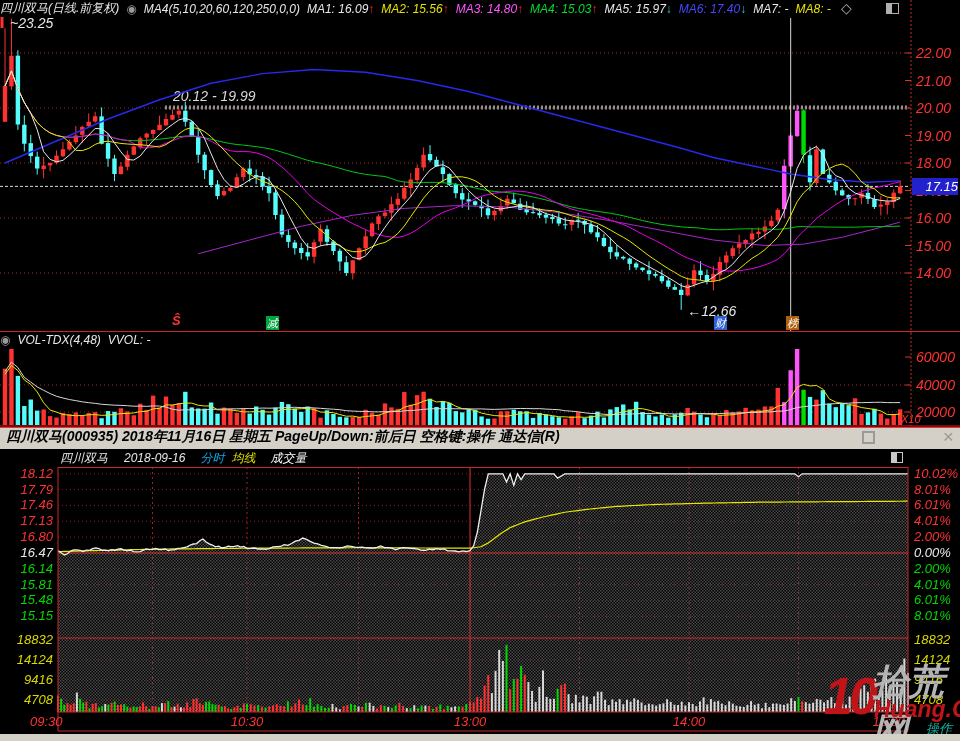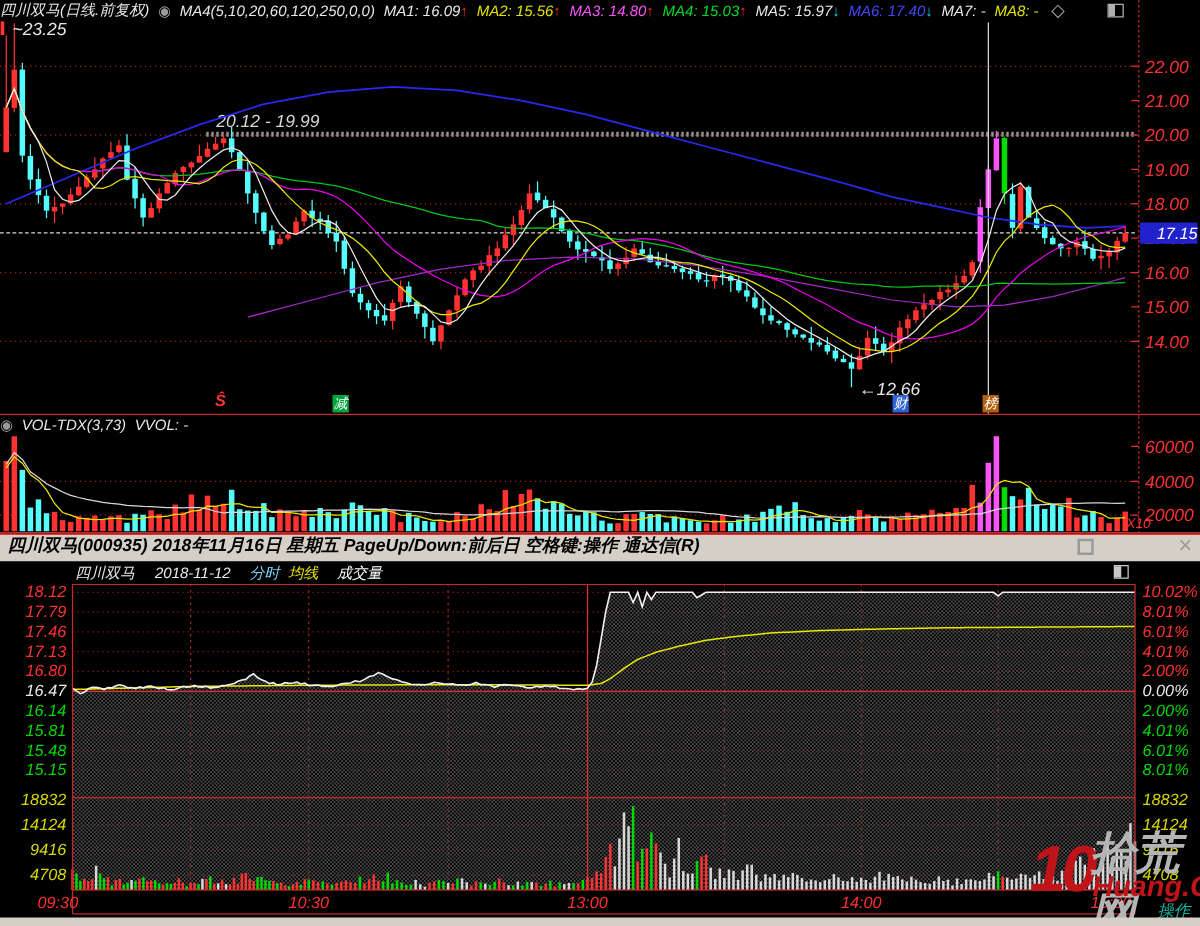--- a/index.html
+++ b/index.html
@@ -376,21 +376,21 @@
       <line x1="905" y1="245.5" x2="911" y2="245.5" stroke="#e03030" stroke-width="1"></line>
       <text x="916" y="250.5" fill="#ff3232" font-size="14">15.00</text>
       <line x1="905" y1="273" x2="911" y2="273" stroke="#e03030" stroke-width="1"></line>
       <text x="916" y="278" fill="#ff3232" font-size="14">14.00</text>
       <line x1="0" y1="331.5" x2="960" y2="331.5" stroke="#c82828" stroke-width="1"></line>
     </svg>
   <div id="price-box">17.15</div>
 
   <div id="vol-header" class="hdr">
     <span class="gray">◉</span>
-    <span class="wt">VOL-TDX(3,73)</span>
+    <span class="wt">VOL-TDX(4,48)</span>
     <span class="wt">VVOL: -</span>
   </div>
   <svg id="dvol-svg" class="abs" style="left:0;top:333px;" width="960" height="94">
       <line x1="905" y1="24" x2="911" y2="24" stroke="#e03030"></line>
       <text x="916" y="29" fill="#ff3232" font-size="14">60000</text>
       <line x1="0" y1="52" x2="911" y2="52" stroke="#a02626" stroke-width="1" stroke-dasharray="1,3"></line>
       <line x1="905" y1="52" x2="911" y2="52" stroke="#e03030"></line>
       <text x="916" y="57" fill="#ff3232" font-size="14">40000</text>
       <line x1="0" y1="79" x2="911" y2="79" stroke="#a02626" stroke-width="1" stroke-dasharray="1,3"></line>
       <line x1="905" y1="79" x2="911" y2="79" stroke="#e03030"></line>
@@ -543,22 +543,22 @@
   <div id="x10-label">X10</div>
 
   <div id="status-bar">
     <span>四川双马(000935) 2018年11月16日 星期五 PageUp/Down:前后日 空格键:操作 通达信(R)</span>
   </div>
   <span id="max-icon"></span>
   <span id="close-icon">×</span>
 
   <div id="intraday-header" class="hdr">
     <span class="wt" style="margin-right:16px">四川双马</span>
-    <span class="wt">2018-11-12</span>
-    <span id="intraday-tabs"><span style="color:#7dd3fc;margin-left:8px">分时</span><span style="color:#e3e300;margin-left:0">均线</span><span style="color:#ffffff;margin-left:8px">成交量</span></span>
+    <span class="wt">2018-09-16</span>
+    <span id="intraday-tabs"><span style="color:#0ea5e9;margin-left:8px">分时</span><span style="color:#e3e300;margin-left:0">均线</span><span style="color:#ffffff;margin-left:8px">成交量</span></span>
   </div>
   <span id="mins-split-icon">
       <i></i>
     </span>
 
   <svg id="mins-svg" class="abs" style="left:0;top:467px;" width="960" height="274">
       <defs>
         <pattern id="dth" width="3" height="3" patternUnits="userSpaceOnUse">
           <rect x="0" y="0" width="1.5" height="1.5" fill="#4a4a4a"></rect>
           <rect x="1.5" y="1.5" width="1.5" height="1.5" fill="#4a4a4a"></rect>

